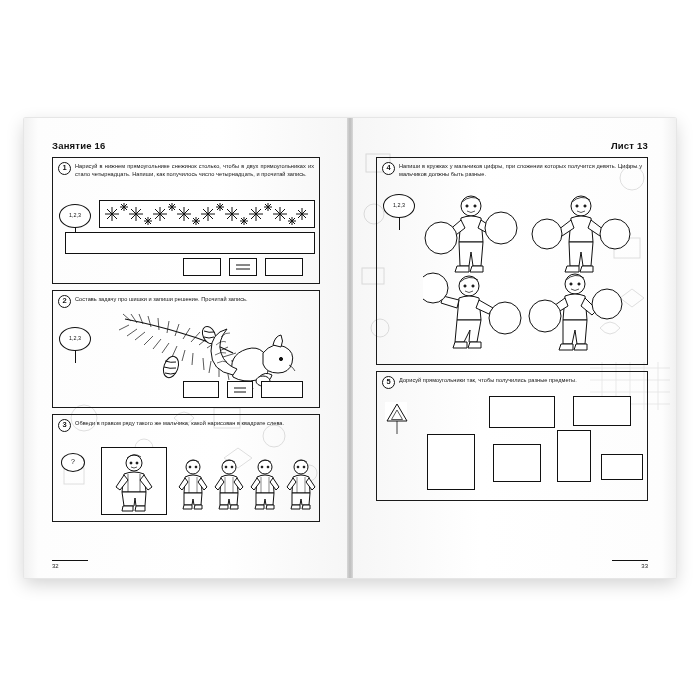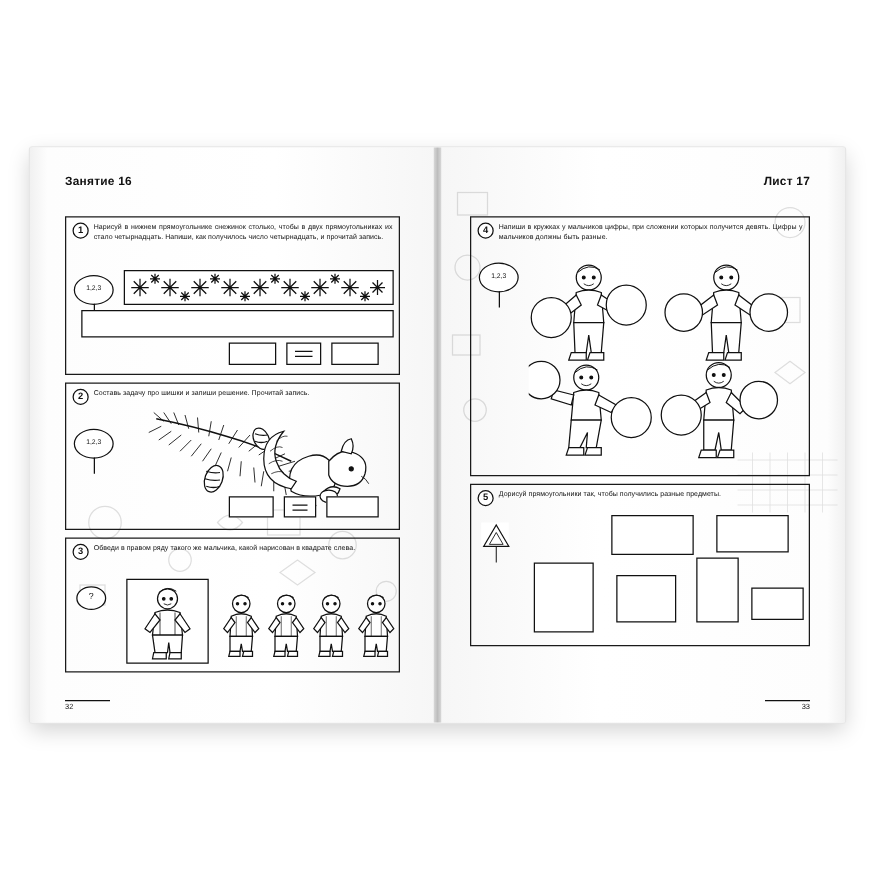--- a/index.html
+++ b/index.html
@@ -32,21 +32,21 @@
 
   .content{position:absolute;}
   .page-left .content{left:28px;top:22px;width:268px;}
   .page-right .content{left:26px;top:22px;width:272px;}
 
   
   .hdr{
     font-size:9.5px;font-weight:bold;color:#111;letter-spacing:.2px;
     display:flex;justify-content:space-between;align-items:flex-end;
   }
-  .hdr-wrap{margin-bottom:22px;}
+  .hdr-wrap{margin-bottom:6px;}
 
   
   .task{position:relative;border:1px solid #1a1a1a;box-sizing:border-box;}
   .task + .task{margin-top:6px;}
   .task-head{display:flex;gap:4px;padding:4px 5px 2px 5px;}
   .num{
     flex:0 0 auto;width:11px;height:11px;border-radius:50%;
     border:1px solid #111;color:#111;font-size:7.5px;line-height:10px;
     text-align:center;font-weight:bold;background:#fff;
   }
@@ -375,21 +375,21 @@
               <path d="M240 250 H320 M240 262 H320 M240 274 H320 M240 286 H320 M252 244 V292 M266 244 V292 M280 244 V292 M294 244 V292 M308 244 V292"></path>
             </g>
           </g>
         </svg>
 
         <div class="content">
 
           <div class="hdr-wrap">
             <div class="hdr">
               <span></span>
-              <span>Лист  17</span>
+              <span>Лист  13</span>
             </div>
             <div class="rule"></div>
           </div>
 
           <div class="task" style="height:208px;">
             <div class="task-head">
               <div class="num">4</div>
               <div class="ttext">Напиши в кружках у мальчиков цифры, при сложении которых получится девять. Цифры у мальчиков должны быть разные.</div>
             </div>
 

